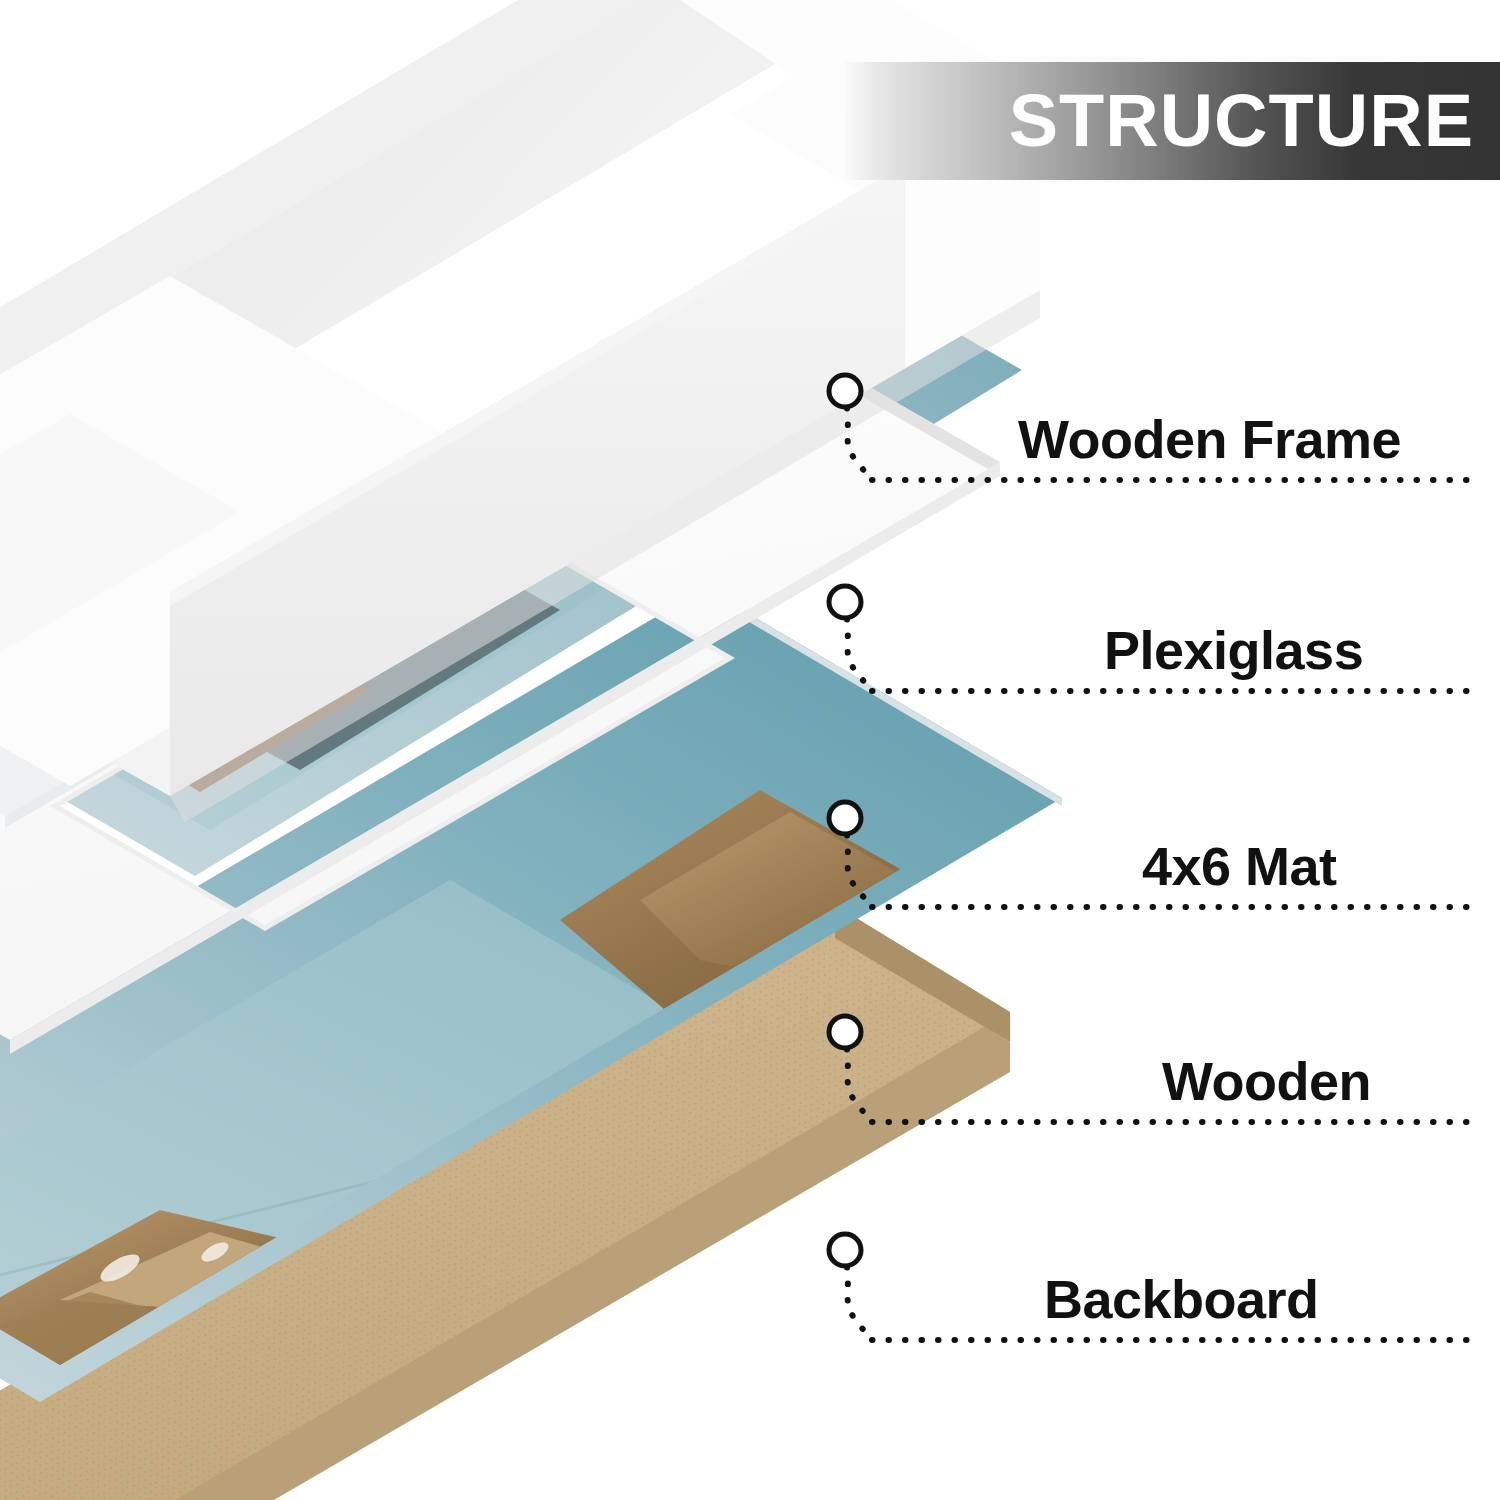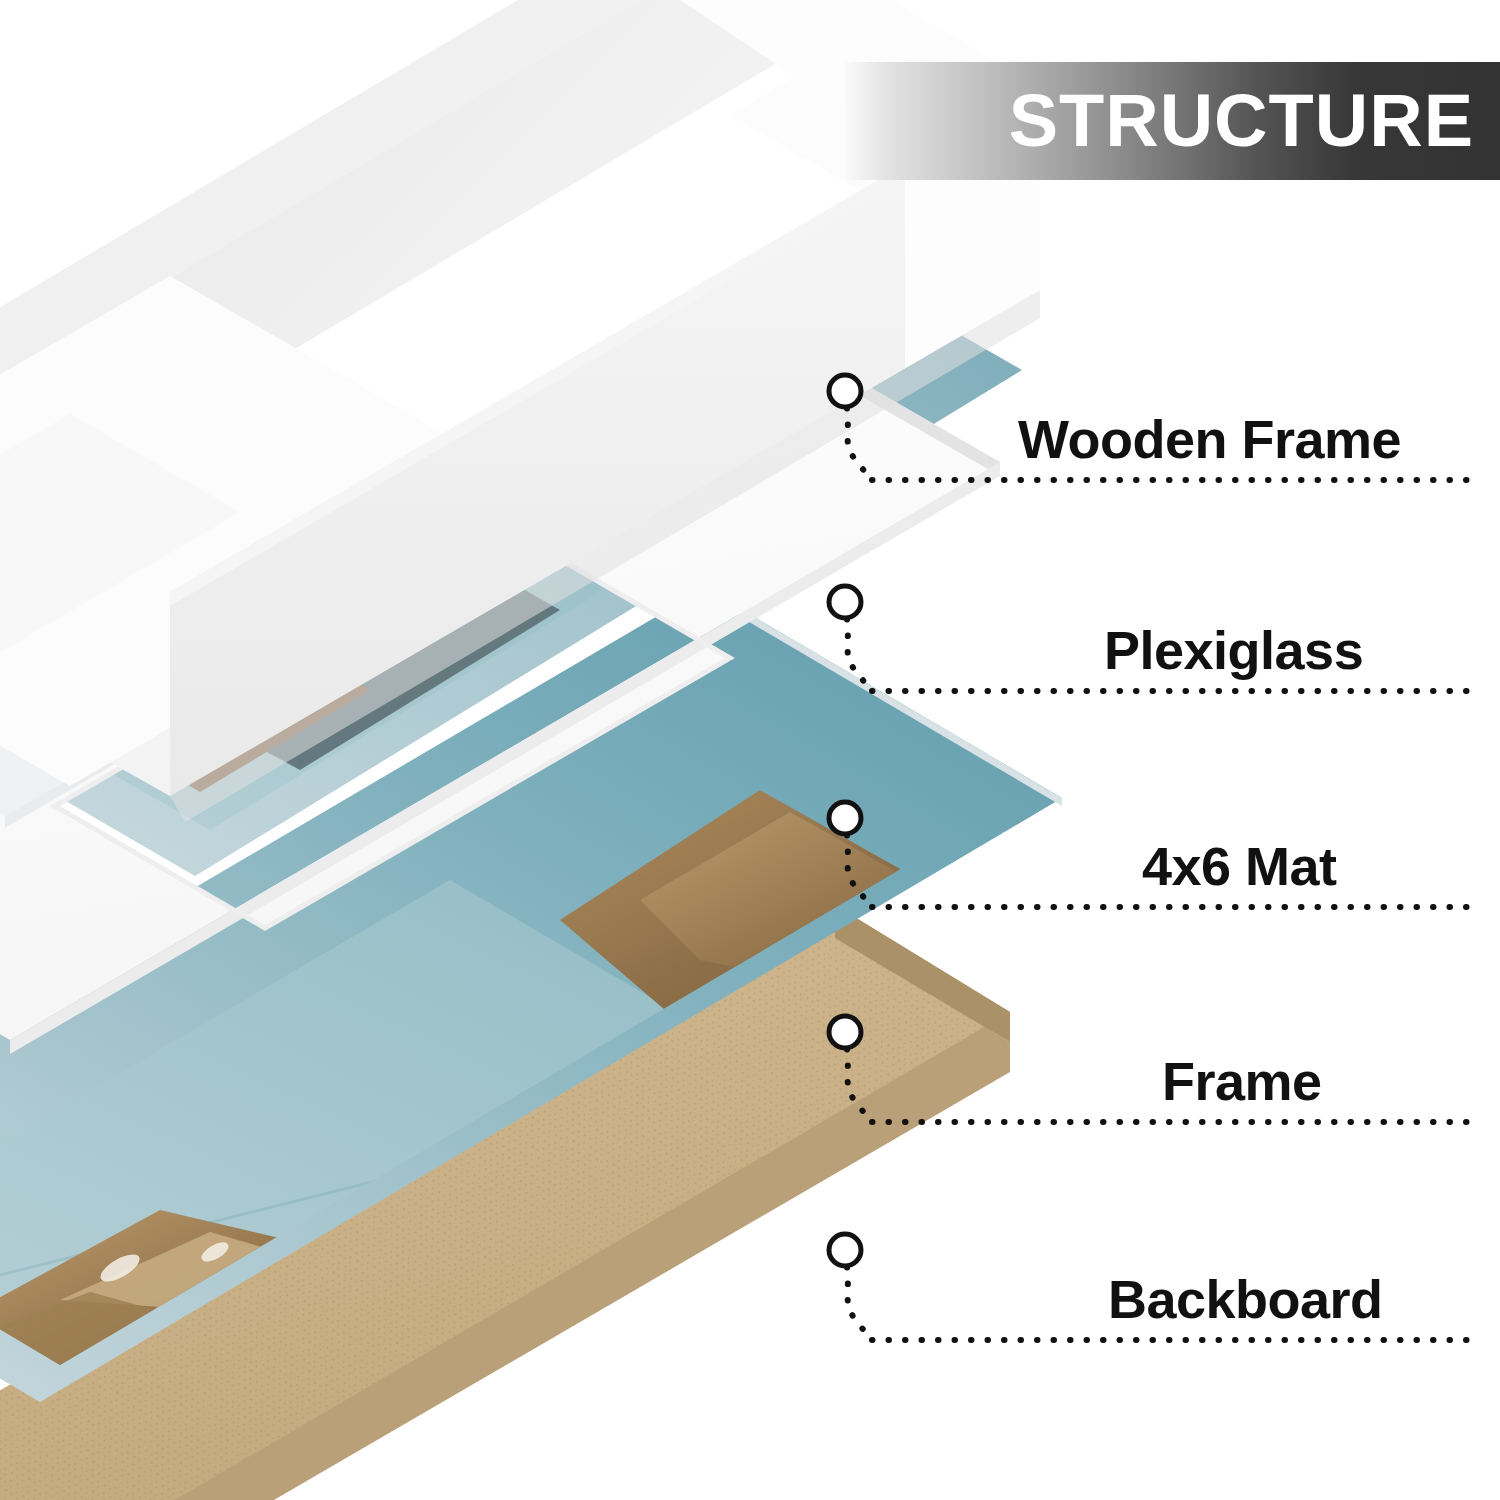--- a/index.html
+++ b/index.html
@@ -291,17 +291,17 @@
         <path d="M 847 1267 C 851 1313, 838 1300, 872 1340" fill="none" stroke="#111111" stroke-width="6" stroke-linecap="round" stroke-dasharray="0.5 16"></path>
         <line x1="872" y1="1340" x2="1478" y2="1340" stroke="#111111" stroke-width="6" stroke-linecap="round" stroke-dasharray="0.5 16"></line>
         <circle cx="845" cy="1250" r="16" fill="#ffffff" stroke="#111111" stroke-width="5"></circle>
       </g>
   </svg>
 
   <div id="callout-labels" style="position:absolute;inset:0;z-index:70;">
       <div class="callout-label" style="left: 1104px; top: 623px;">Plexiglass</div>
       <div class="callout-label" style="left: 1018px; top: 412px;">Wooden Frame</div>
       <div class="callout-label" style="left: 1132px; top: 839px; margin-left: 10px;">4x6 Mat</div>
-      <div class="callout-label" style="left: 1162px; top: 1054px;">Frame</div>
-      <div class="callout-label" style="left: 1108px; top: 1272px;">Backboard</div>
+      <div class="callout-label" style="left: 1162px; top: 1054px;">Wooden</div>
+      <div class="callout-label" style="left: 1044px; top: 1272px;">Backboard</div>
     </div>
 
 </div>
 
 </body></html>

